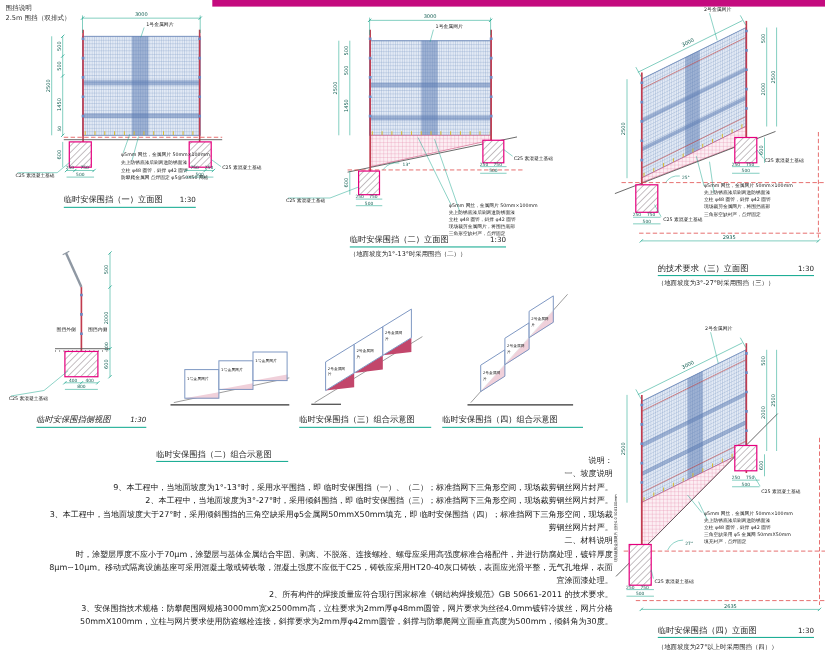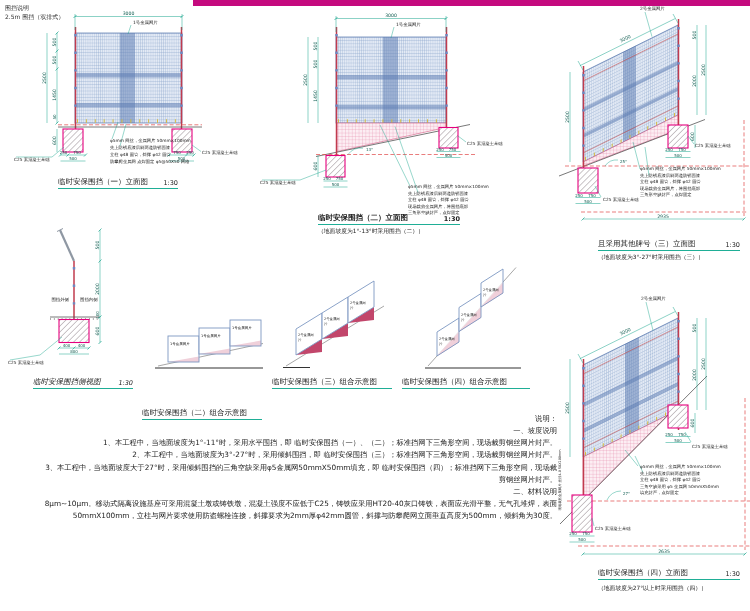--- a/index.html
+++ b/index.html
@@ -18,21 +18,21 @@
   .ground{stroke:#555;stroke-width:0.8;fill:none;}
   .rdash{stroke:#e04545;stroke-width:0.7;stroke-dasharray:4 2.2;fill:none;}
   .post{stroke:#c13b4e;stroke-width:1.5;fill:none;}
   .nodes{stroke:#6e88c0;stroke-width:2.5;stroke-dasharray:2.4 15.2;fill:none;}
   .ymark{stroke:#d9bb2b;stroke-width:3.5;stroke-dasharray:0.9 8;fill:none;}
   .found{fill:url(#hatch);stroke:#e5007e;stroke-width:1.1;}
   .pink{fill:url(#pinkmesh);stroke:#cf4d79;stroke-width:0.55;}
   .meshp{fill:url(#mesh);stroke:#6c88b8;stroke-width:0.8;}
   .band{fill:#5a7ab2;opacity:0.5;}
   .rail{stroke:#c04040;stroke-width:0.5;}
-  .dtitle{position:absolute;display:flex;justify-content:space-between;align-items:flex-end;
+  .dtitle{position:absolute;display:flex;justify-content:space-between;align-items:center;
           border-bottom:1.2px solid #1fae96;color:#222;font-size:7.5px;padding-bottom:1px;white-space:nowrap;}
   .dtitle .ts{font-size:6.5px;margin-left:8px;}
   .subt{position:absolute;font-size:5.8px;color:#222;white-space:nowrap;}
   #notes{position:absolute;left:5px;top:413px;width:552px;font-size:7.3px;line-height:12.15px;color:#1a1a1a;text-align:right;}
   #notes div{white-space:nowrap;}
 </style>
 </head>
 <body>
 
 <div id="stage">
@@ -423,27 +423,27 @@
       <text class="ct" x="483" y="291" style="font-size:3.4px">2号金属网</text>
       <text class="ct" x="483" y="296" style="font-size:3.4px">片</text>
     </g>
   </svg>
 
   
   <div class="dtitle" style="left:58px;top:177px;width:120px;">
     <span class="tt">临时安保围挡（一）立面图</span>
       <span class="ts">1:30</span>
   </div>
-  <div class="dtitle" style="left:318px;top:213px;width:142px;font-weight:bold;">
+  <div class="dtitle" style="left:318px;top:213px;width:142px;">
     <span class="tt">临时安保围挡（二）立面图</span>
       <span class="ts">1:30</span>
   </div>
   <div class="subt" style="left:318px;top:227px;">（地面坡度为1°-13°时采用围挡（二））</div>
   <div class="dtitle" style="left:598px;top:239px;width:142px;">
-    <span class="tt">且采用其他牌号（三）立面图</span>
+    <span class="tt">的技术要求（三）立面图</span>
       <span class="ts">1:30</span>
   </div>
   <div class="subt" style="left:598px;top:253px;">（地面坡度为3°-27°时采用围挡（三））</div>
   <div class="dtitle" style="left:598px;top:568px;width:142px;">
     <span class="tt">临时安保围挡（四）立面图</span>
       <span class="ts">1:30</span>
   </div>
   <div class="subt" style="left:598px;top:584px;">（地面坡度为27°以上时采用围挡（四））</div>
   <div class="dtitle" style="left:33px;top:377px;width:100px;font-style:italic;">
     <span class="tt">临时安保围挡侧视图</span>
@@ -456,21 +456,25 @@
     <span class="tt">临时安保围挡（三）组合示意图</span>
   </div>
   <div class="dtitle" style="left:402px;top:377px;width:128px;">
     <span class="tt">临时安保围挡（四）组合示意图</span>
   </div>
 
   
   <div id="notes">
     <div>说明：</div>
     <div>一、坡度说明</div>
-    <div>1、本工程中，当地面坡度为1°-11°时，采用水平围挡，即 临时安保围挡（一）、（二）；标准挡网下三角形空间，现场裁剪钢丝网片封严。</div>
+    <div>9、本工程中，当地面坡度为1°-13°时，采用水平围挡，即 临时安保围挡（一）、（二）；标准挡网下三角形空间，现场裁剪钢丝网片封严。</div>
     <div>2、本工程中，当地面坡度为3°-27°时，采用倾斜围挡，即 临时安保围挡（三）；标准挡网下三角形空间，现场裁剪钢丝网片封严。</div>
     <div>3、本工程中，当地面坡度大于27°时，采用倾斜围挡的三角空缺采用φ5金属网50mmX50mm填充，即 临时安保围挡（四）；标准挡网下三角形空间，现场裁</div>
     <div>剪钢丝网片封严。</div>
     <div>二、材料说明</div>
+    <div>时，涂塑层厚度不应小于70μm，涂塑层与基体金属结合牢固、剥离、不脱落、连接螺栓、螺母应采用高强度标准合格配件，并进行防腐处理，镀锌厚度</div>
     <div>8μm~10μm。移动式隔离设施基座可采用混凝土墩或铸铁墩，混凝土强度不应低于C25，铸铁应采用HT20-40灰口铸铁，表面应光滑平整，无气孔堆焊，表面</div>
+    <div>宜涂面漆处理。</div>
+    <div>2、所有构件的焊接质量应符合现行国家标准《钢结构焊接规范》GB 50661-2011 的技术要求。</div>
+    <div>3、安保围挡技术规格：防攀爬围网规格3000mm宽x2500mm高，立柱要求为2mm厚φ48mm圆管，网片要求为丝径4.0mm镀锌冷拔丝，网片分格</div>
     <div>50mmX100mm，立柱与网片要求使用防盗螺栓连接，斜撑要求为2mm厚φ42mm圆管，斜撑与防攀爬网立面垂直高度为500mm，倾斜角为30度。</div>
   </div>
 </div>
 
 </body></html>

